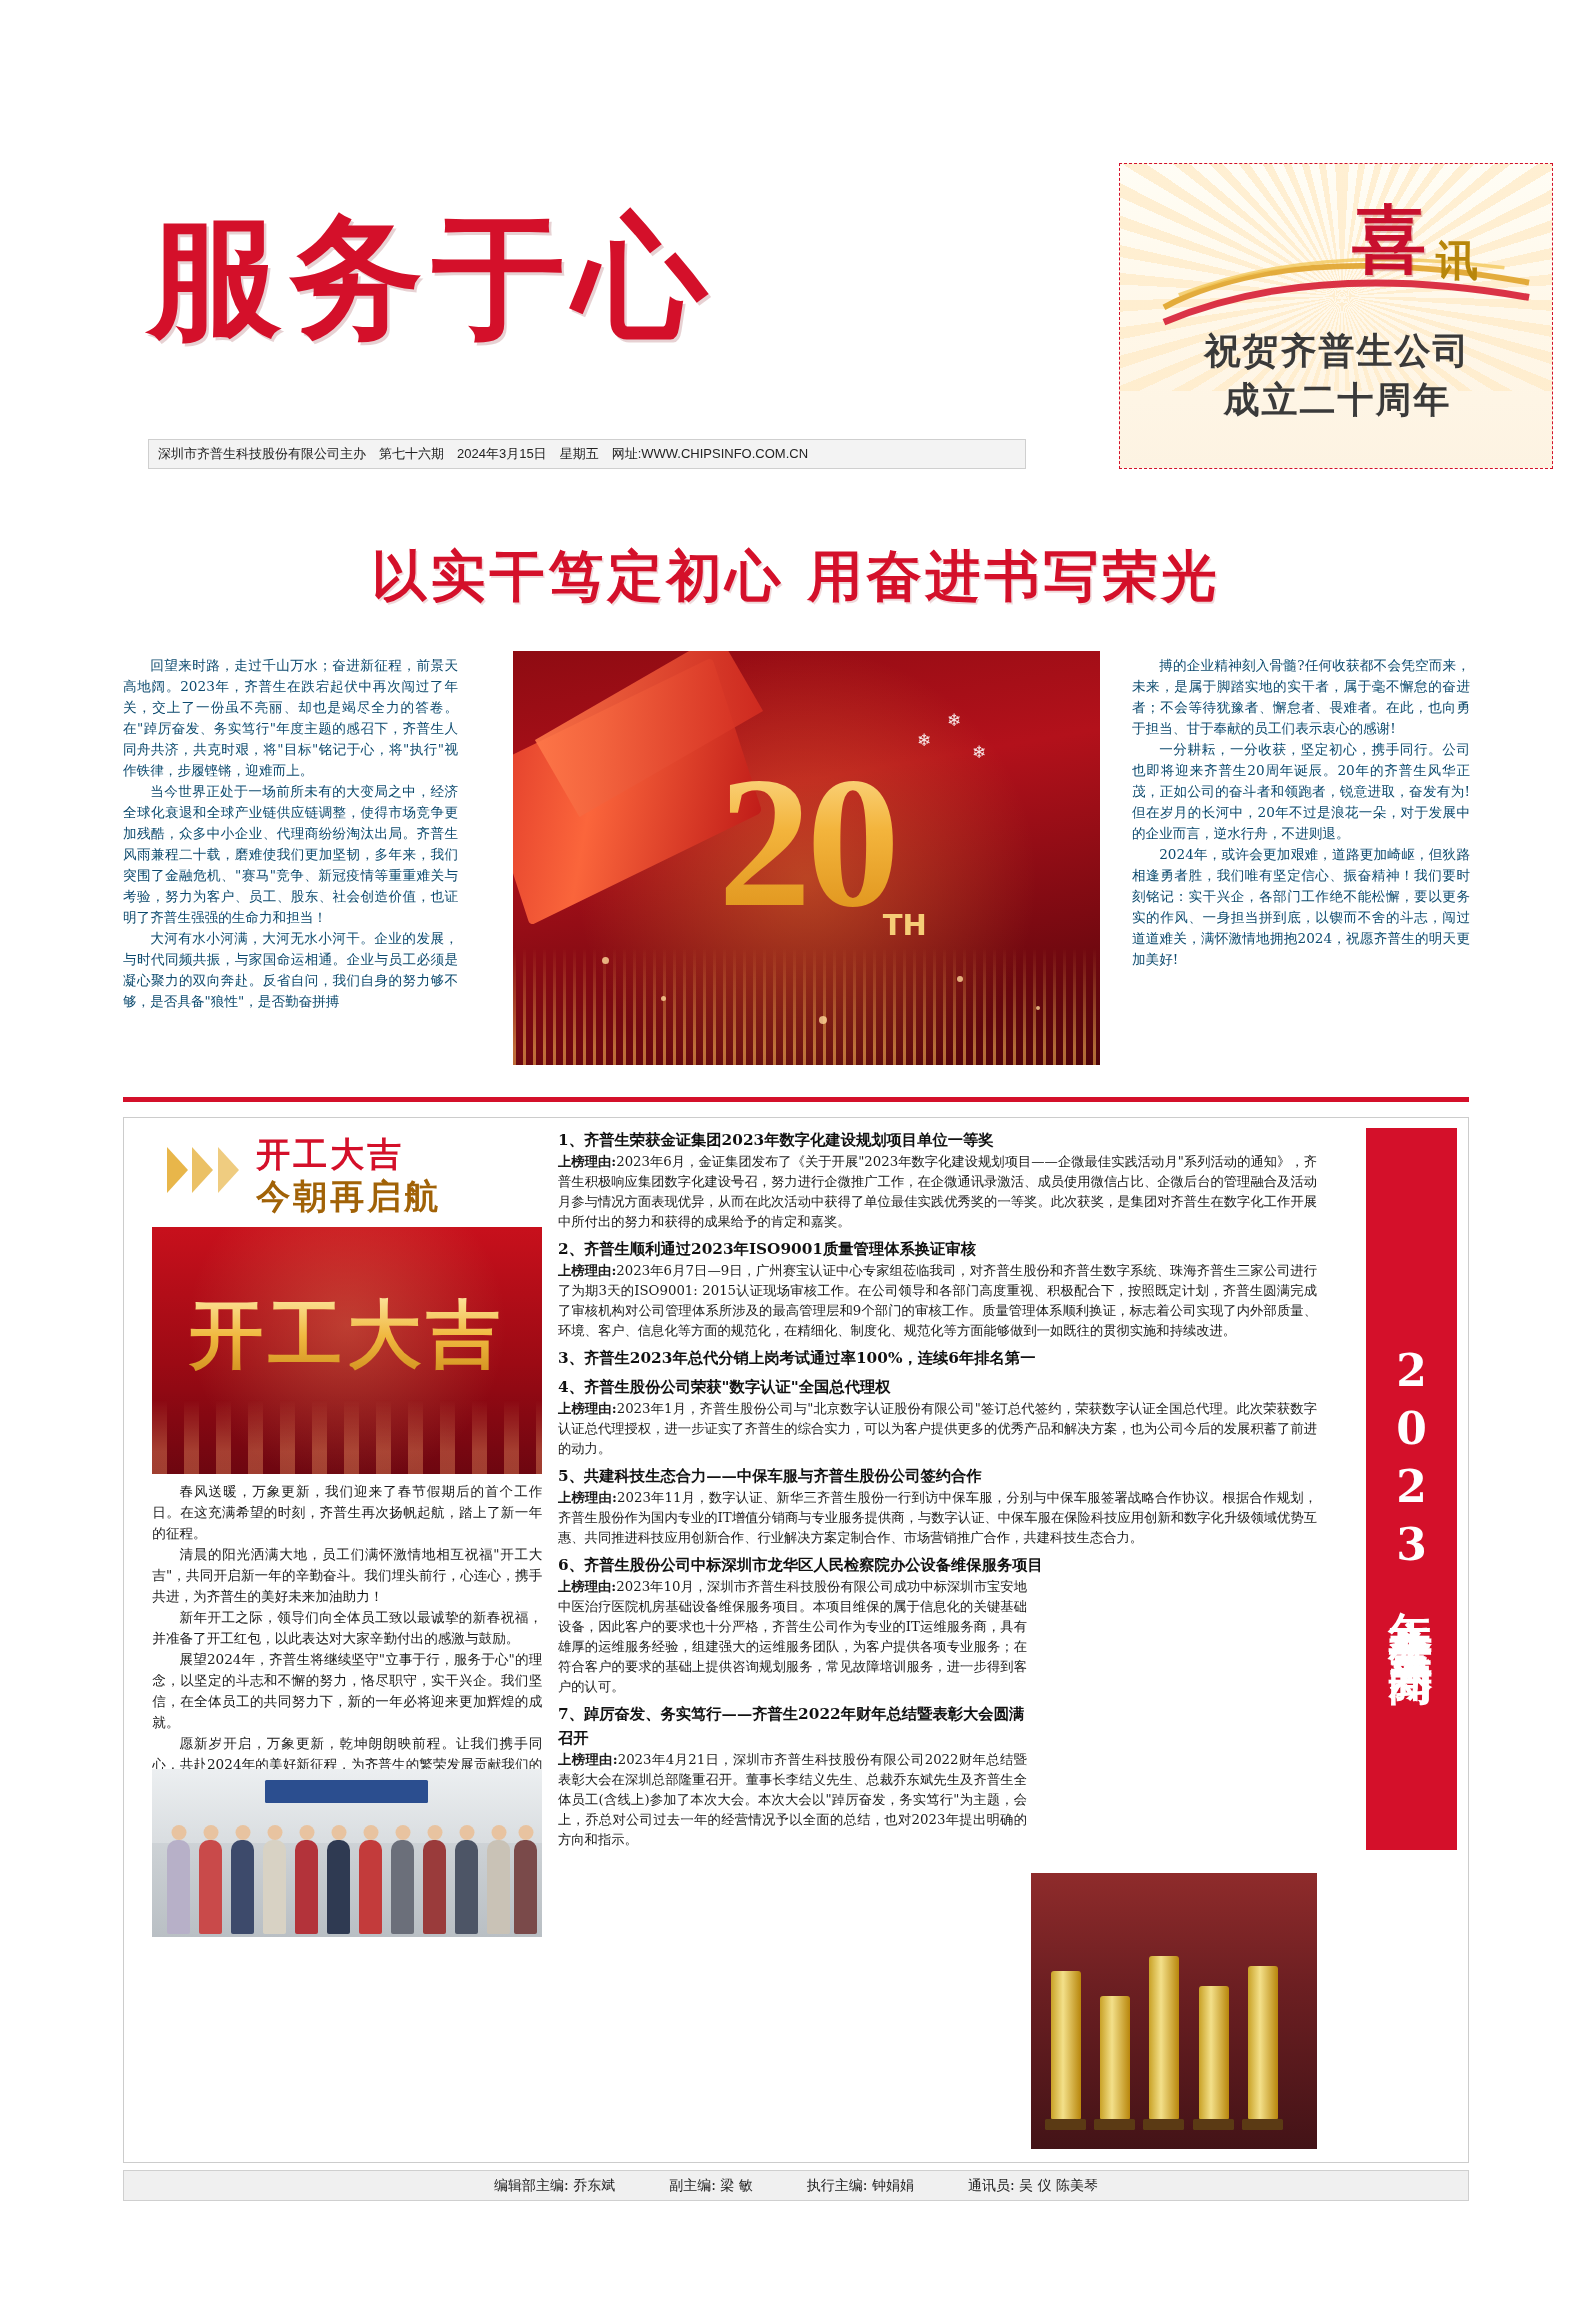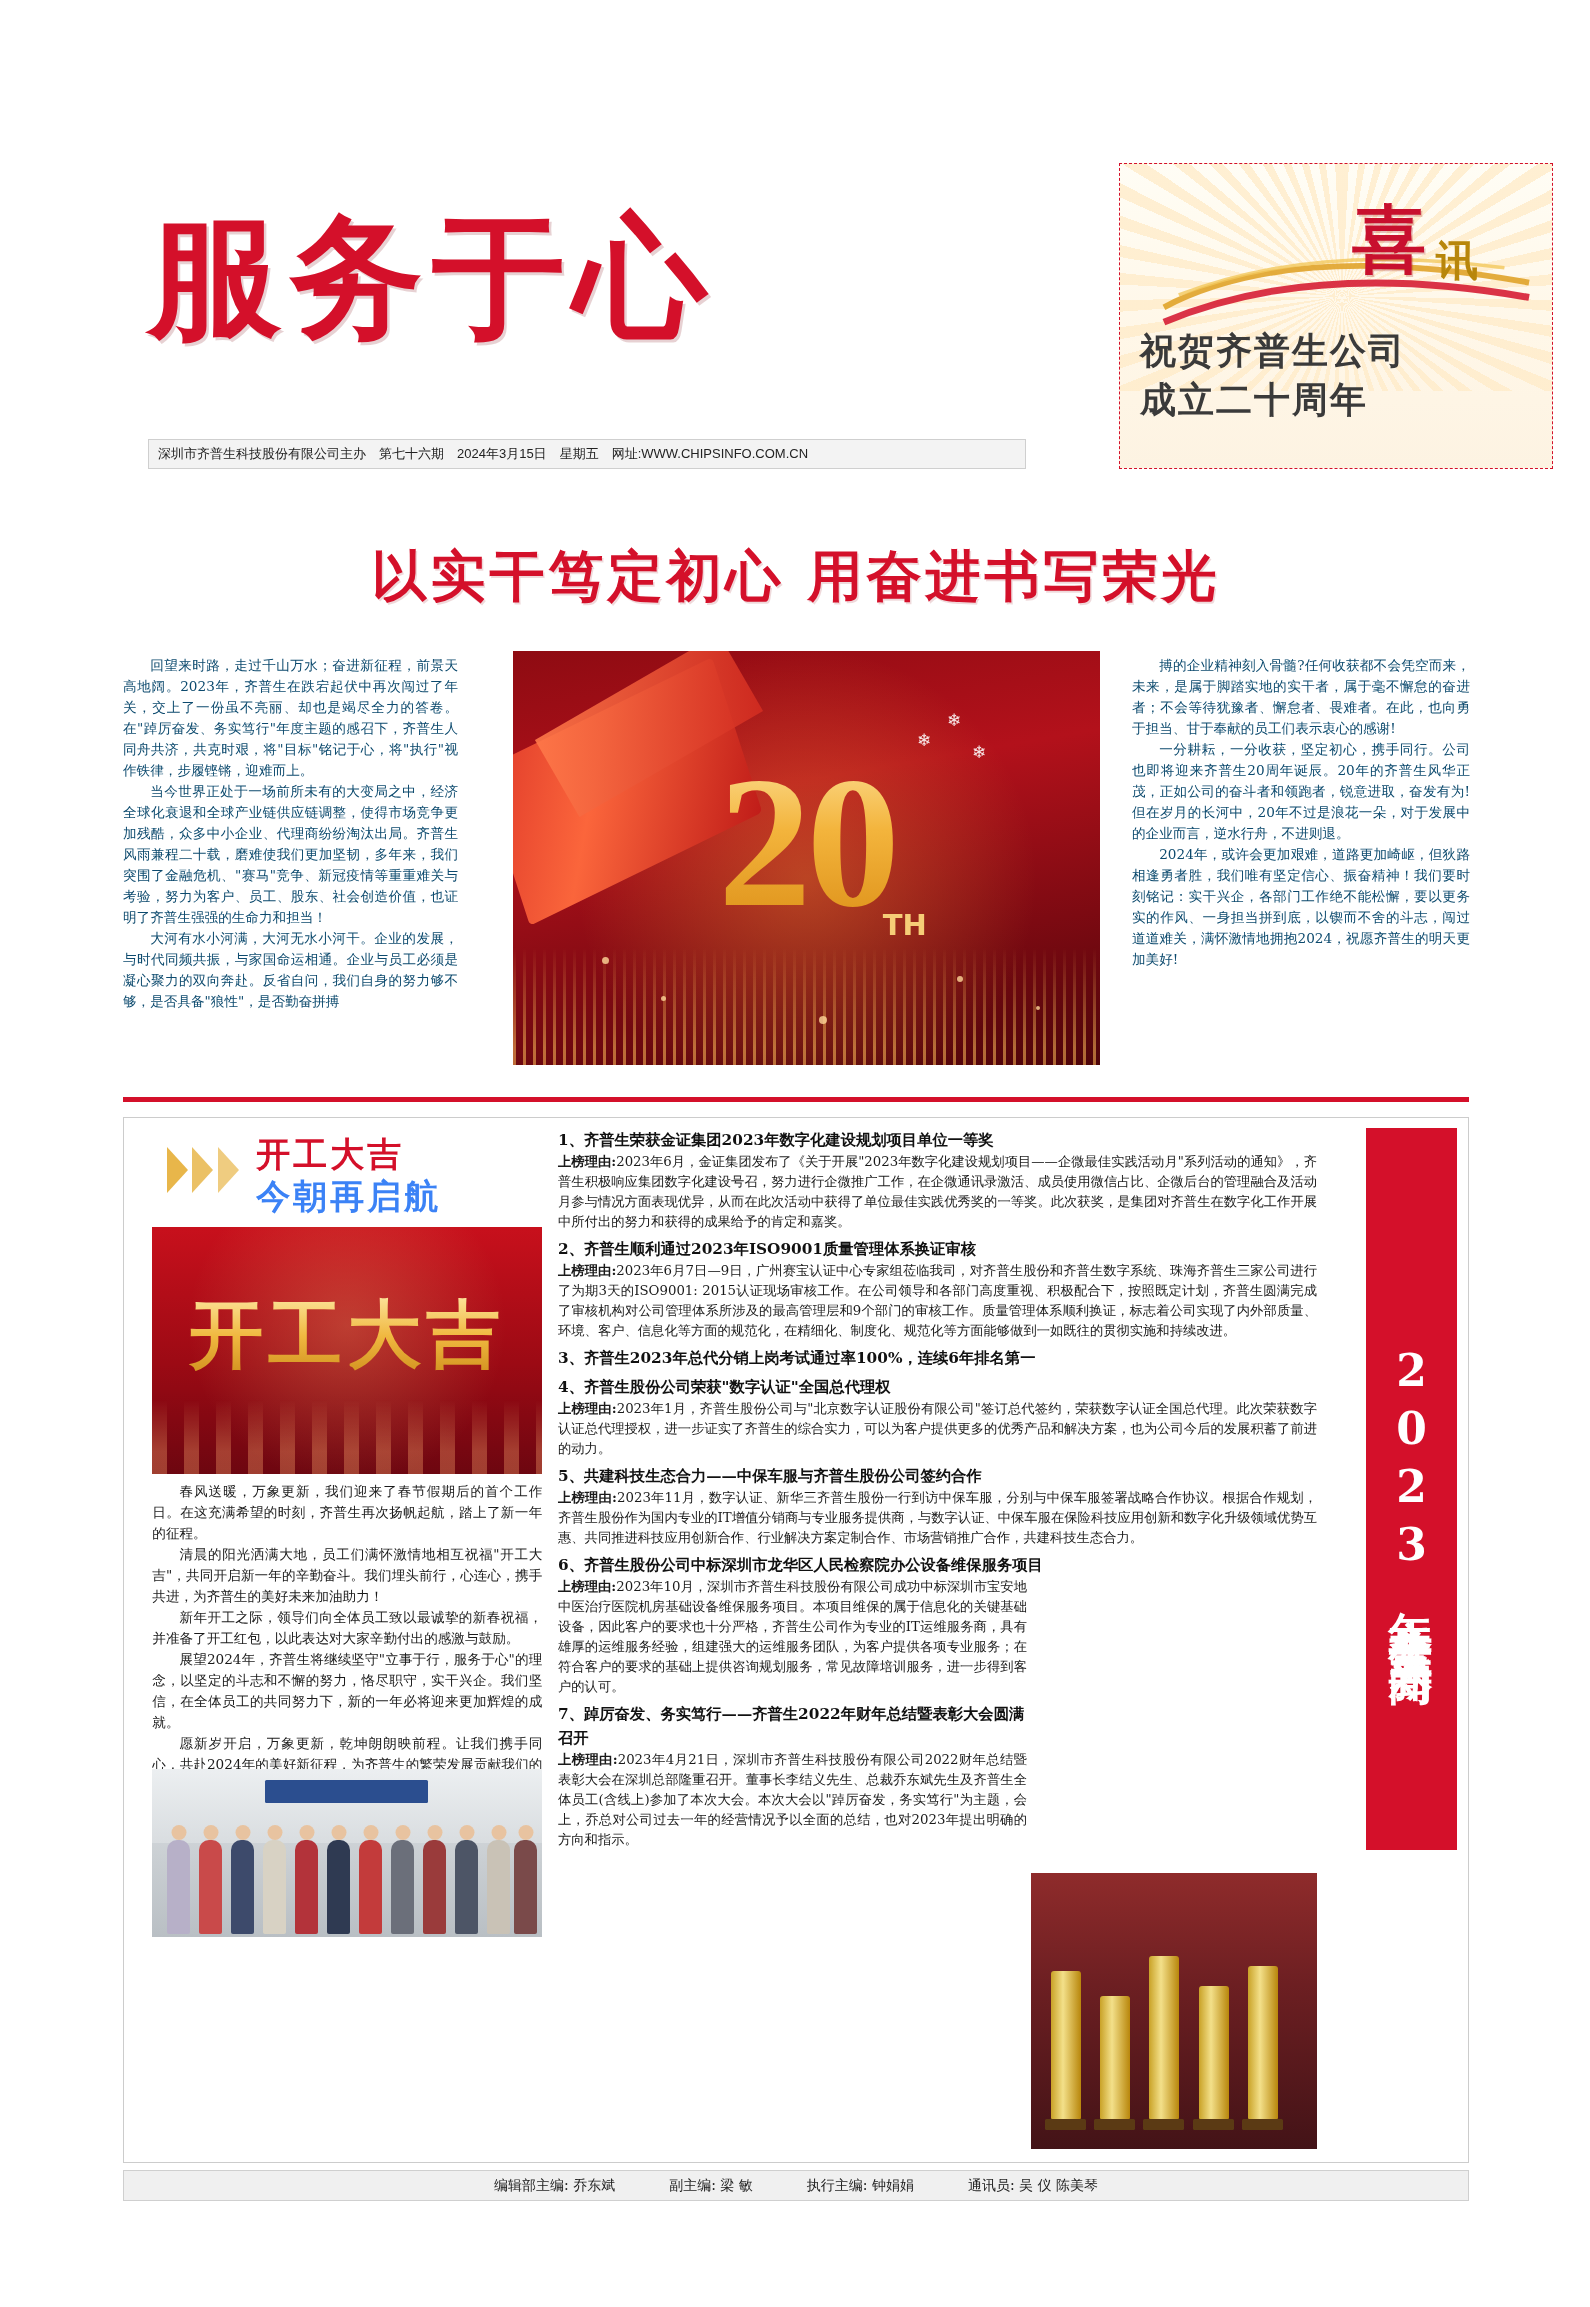--- a/index.html
+++ b/index.html
@@ -109,21 +109,21 @@
     position: absolute;
     left: 39px;
     top: 84px;
     width: 375px;
     height: 89px;
   }
   .celeb-line1, .celeb-line2 {
     position: absolute;
     left: 20px;
     width: 395px;
-    text-align: left;
+    text-align: center;
     font-family: "DejaVu Serif", serif;
     font-weight: bold;
     font-size: 36px;
     color: #3a3a3a;
     letter-spacing: 2px;
   }
   .celeb-line1 { top: 163px; }
   .celeb-line2 { top: 212px; }
 
   
@@ -292,21 +292,21 @@
   .kg-text1, .kg-text2 {
     position: absolute;
     left: 104px;
     font-family: "DejaVu Serif", serif;
     font-weight: bold;
     font-size: 34px;
     letter-spacing: 3px;
     color: #d4102a;
   }
   .kg-text1 { top: 0px; }
-  .kg-text2 { top: 42px; color: #3b82f6; }
+  .kg-text2 { top: 42px; color: #a16207; }
 
   .kg-poster {
     position: absolute;
     left: 17.3px;
     top: 99px;
     width: 390px;
     height: 247px;
     background:
       radial-gradient(circle at 50% 40%, rgba(255,210,130,0.25), rgba(140,0,0,0) 65%),
       linear-gradient(180deg, #c8101c 0%, #9c0a14 55%, #6d0610 100%);

